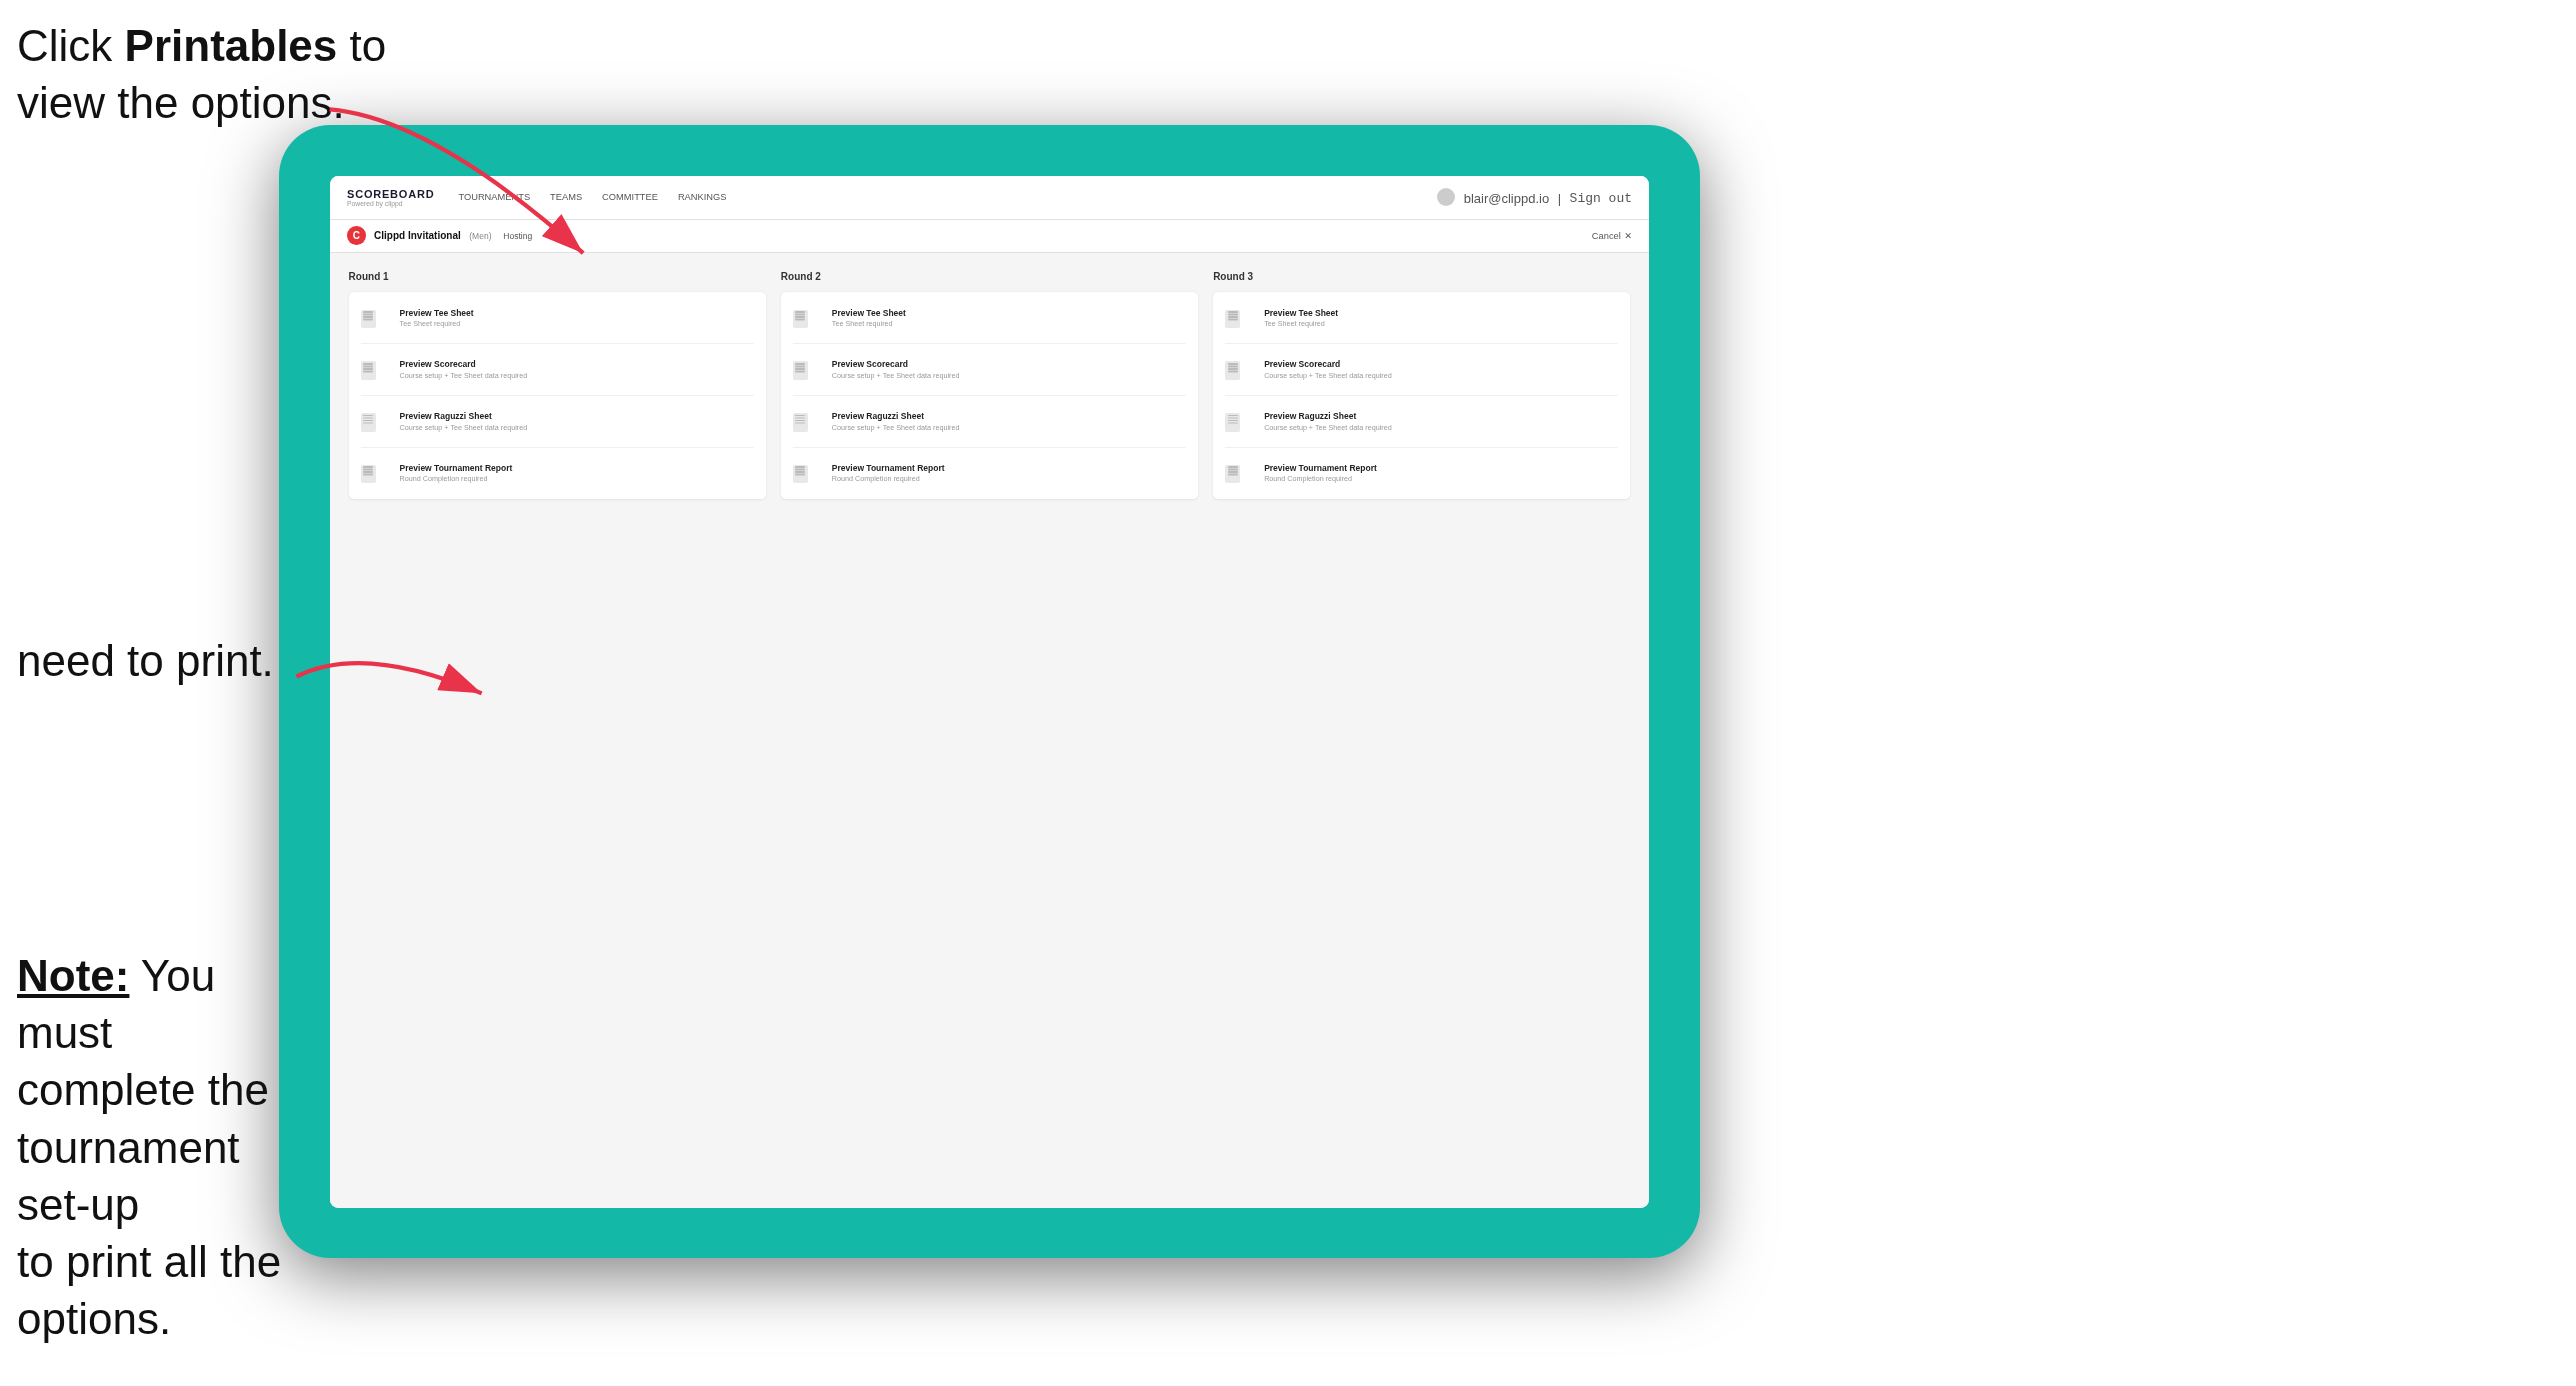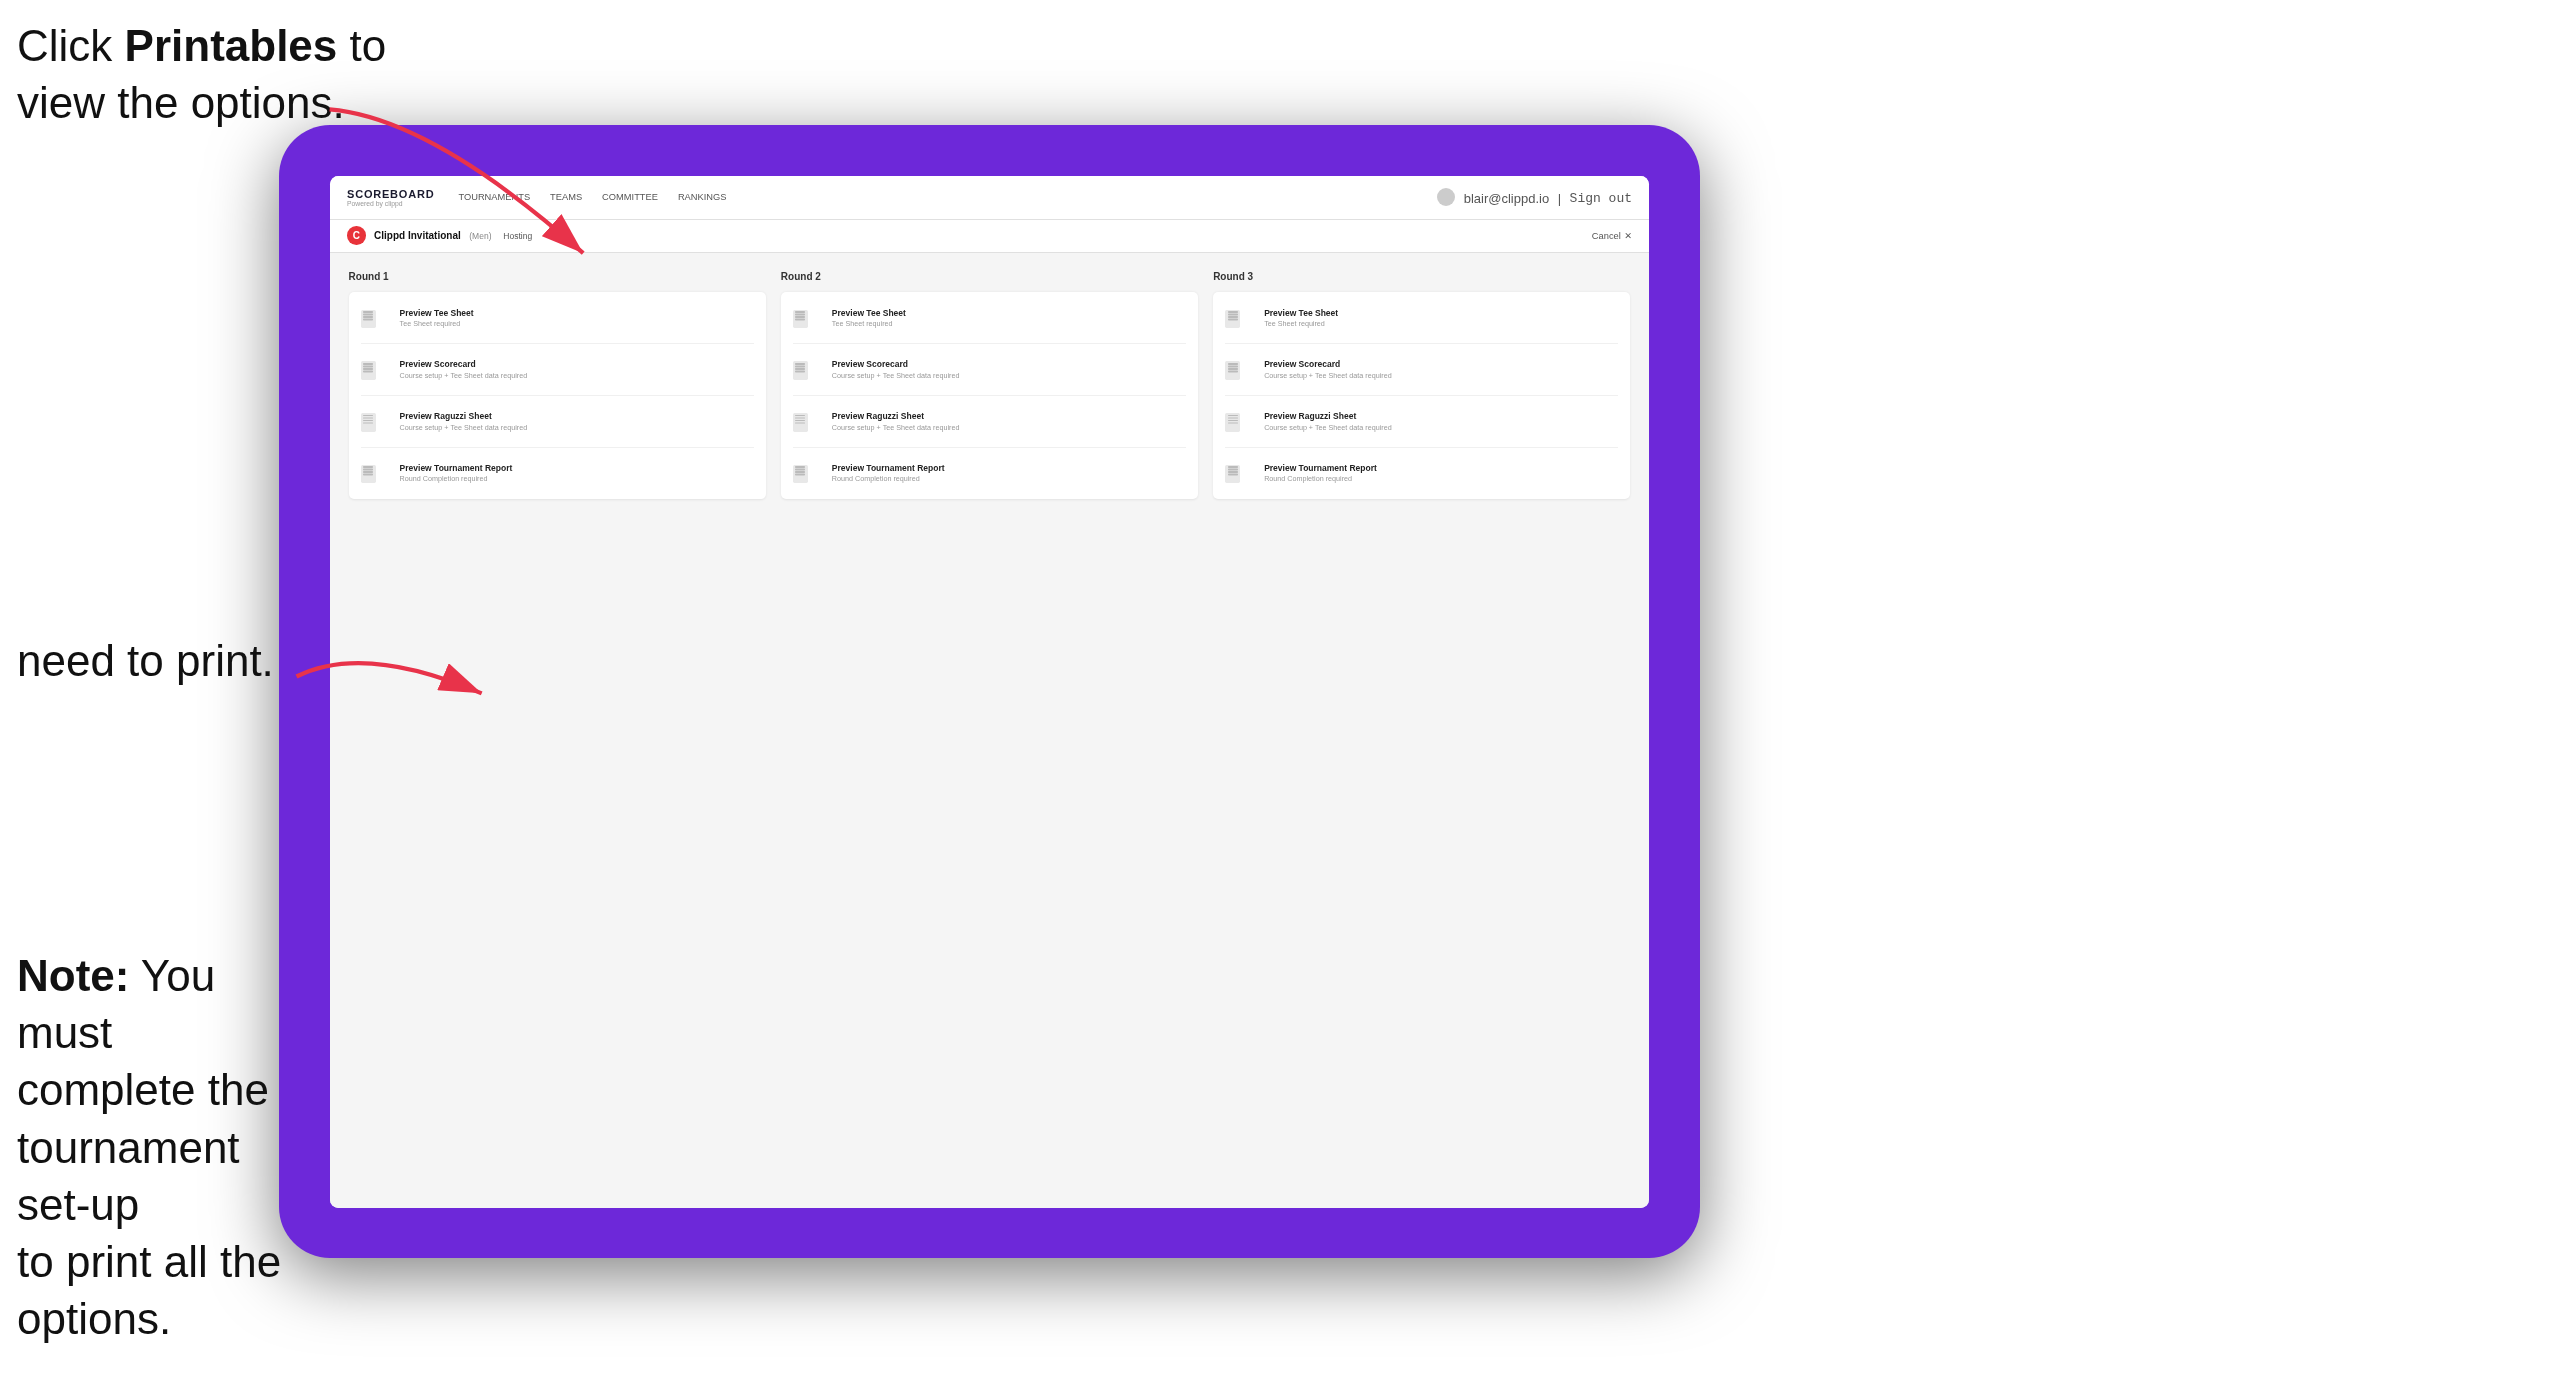--- a/index.html
+++ b/index.html
@@ -62,30 +62,30 @@
     .annotation-bottom {
       position: absolute;
       top: 947px;
       left: 17px;
       font-size: 44px;
       line-height: 1.3;
       color: #111;
       z-index: 10;
       width: 288px;
     }
-    .annotation-bottom strong { font-weight: 700; }
+    .annotation-bottom strong { font-weight: 700; text-decoration: underline; }
 
     
     .tablet {
       position: absolute;
       top: 125px;
       left: 279px;
       width: 1421px;
       height: 1133px;
-      background: #6d28d9;
+      background: #14b8a6;
       border-radius: 51px;
       box-shadow: 0 17px 68px rgba(0,0,0,0.5);
       display: flex;
       align-items: center;
       justify-content: center;
     }
 
     .tablet-screen {
       width: 1319px;
       height: 1032px;

